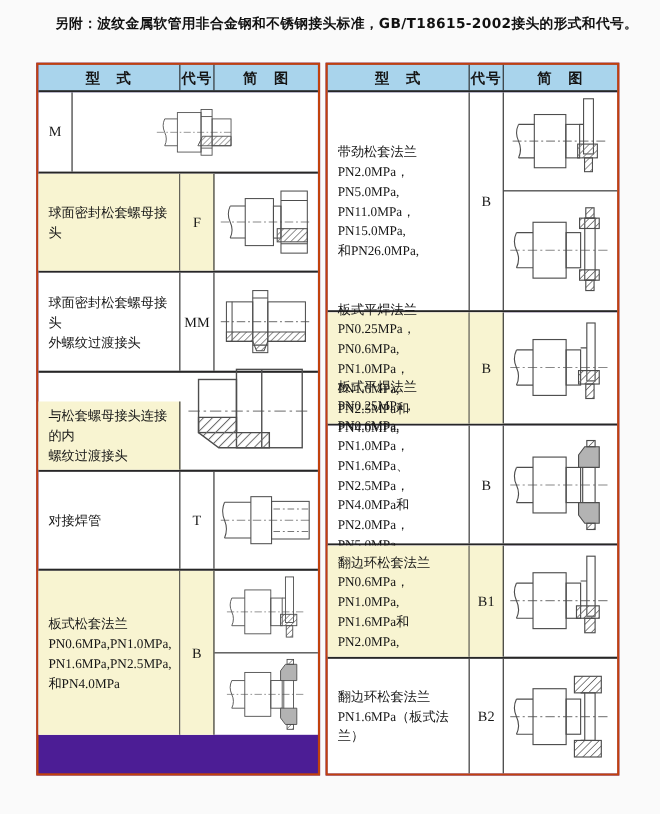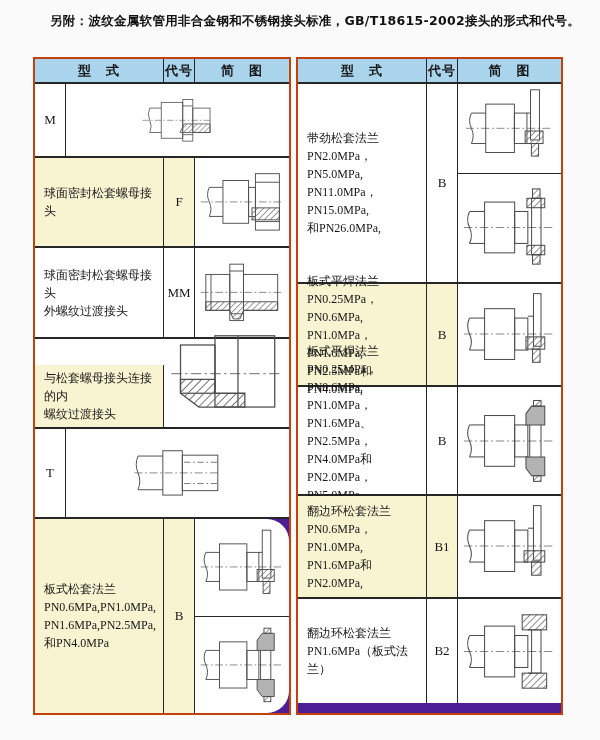--- a/index.html
+++ b/index.html
@@ -137,39 +137,40 @@
                     <rect x="10" y="20" width="30" height="42" fill="none"></rect>
                     <rect x="40" y="12" width="52" height="62" fill="none"></rect>
                     <line x1="60" y1="12" x2="60" y2="74"></line>
                     <polygon points="10,50 40,50 40,62 66,62 66,74 26,74 10,62" fill="url(#hatch)"></polygon>
                   </g>
                 </svg>
               </div>
             </div>
           </div>
           <div class="row" style="height: 90px;">
+            <div class="c-type">对接焊管</div>
             <div class="c-code">T</div>
             <div class="c-diag">
               <div class="sub">
                 <svg viewBox="0 0 100 90" preserveAspectRatio="xMidYMid meet">
                   <g stroke="#4d4d4d" stroke-width="1.1" fill="none">
                     <line x1="2" y1="45" x2="98" y2="45" stroke-dasharray="9 3 2 3" stroke="#888"></line>
                     <line x1="6" y1="26" x2="34" y2="26"></line>
                     <line x1="6" y1="64" x2="34" y2="64"></line>
                     <path d="M6,26 q-4,9.5 0,19 q4,9.5 0,19" fill="none"></path>
                     <rect x="34" y="20" width="22" height="50" fill="none"></rect>
                     <rect x="56" y="25" width="40" height="40" fill="none"></rect>
                     <line x1="58" y1="33" x2="96" y2="33" stroke-dasharray="7 3 2 3" stroke="#777"></line>
                     <line x1="58" y1="57" x2="96" y2="57" stroke-dasharray="7 3 2 3" stroke="#777"></line>
                   </g>
                 </svg>
               </div>
             </div>
           </div>
-          <div class="row hl" style="height: 194px; border-radius: 22px;">
+          <div class="row hl" style="height: 149px;">
             <div class="c-type">板式松套法兰
 PN0.6MPa,PN1.0MPa,
 PN1.6MPa,PN2.5MPa,
 和PN4.0MPa</div>
             <div class="c-code">B</div>
             <div class="c-diag">
               <div class="sub" style="flex-grow: 90;">
                 <svg viewBox="0 0 100 90" preserveAspectRatio="xMidYMid meet">
                   <g stroke="#4d4d4d" stroke-width="1.1" fill="none">
                     <line x1="2" y1="45" x2="98" y2="45" stroke-dasharray="9 3 2 3" stroke="#888"></line>

